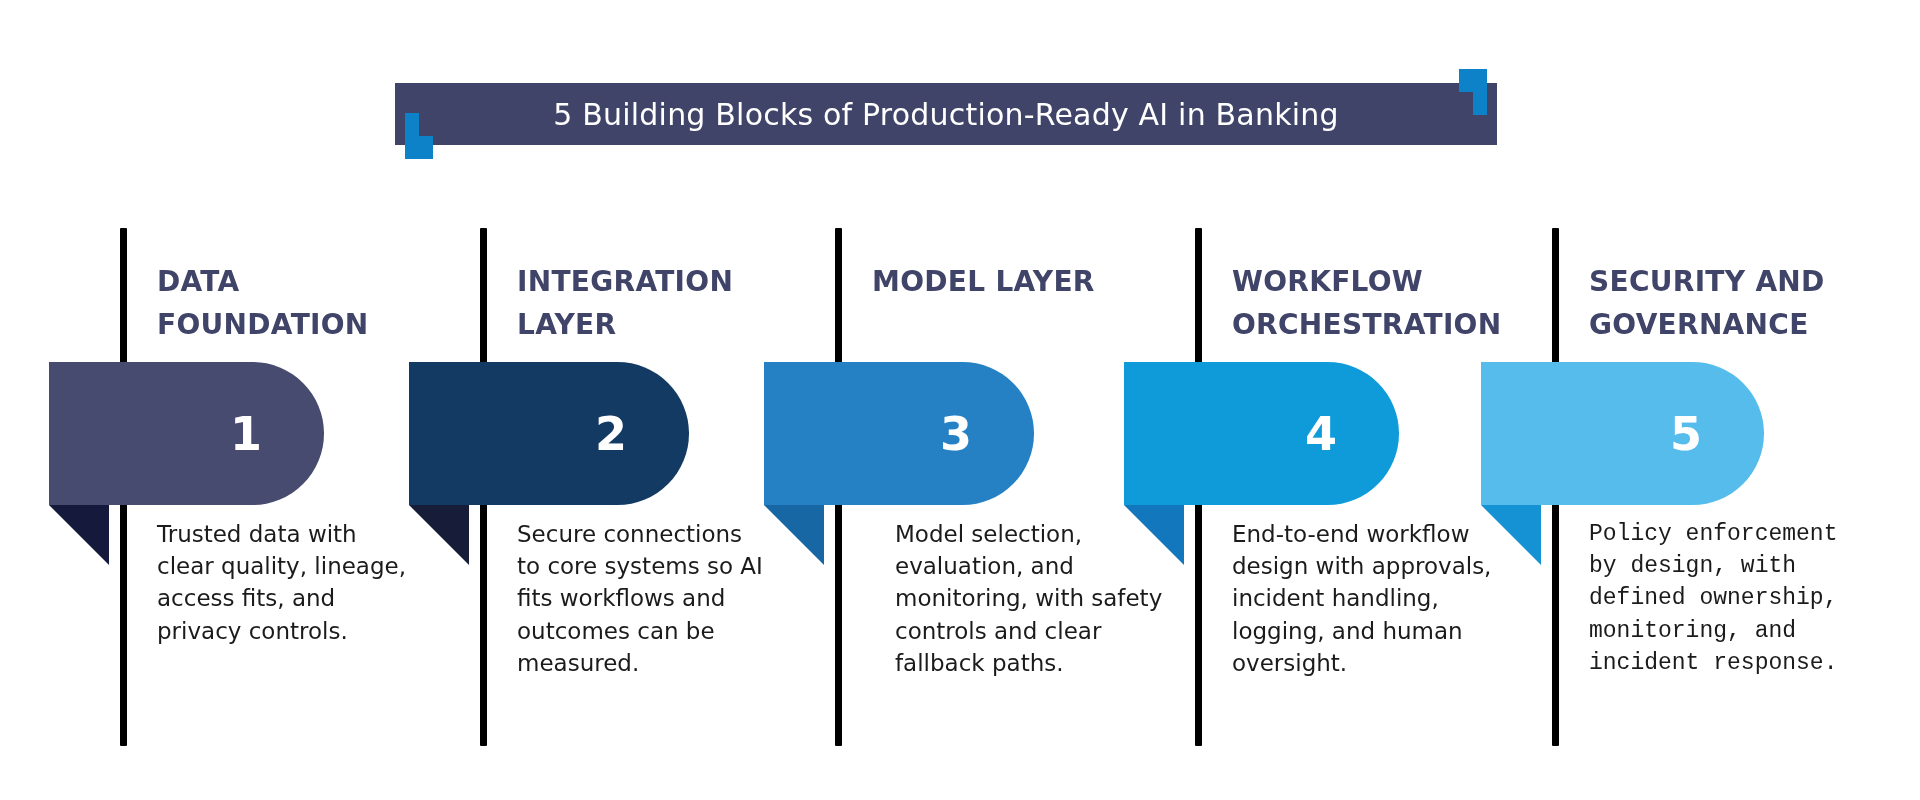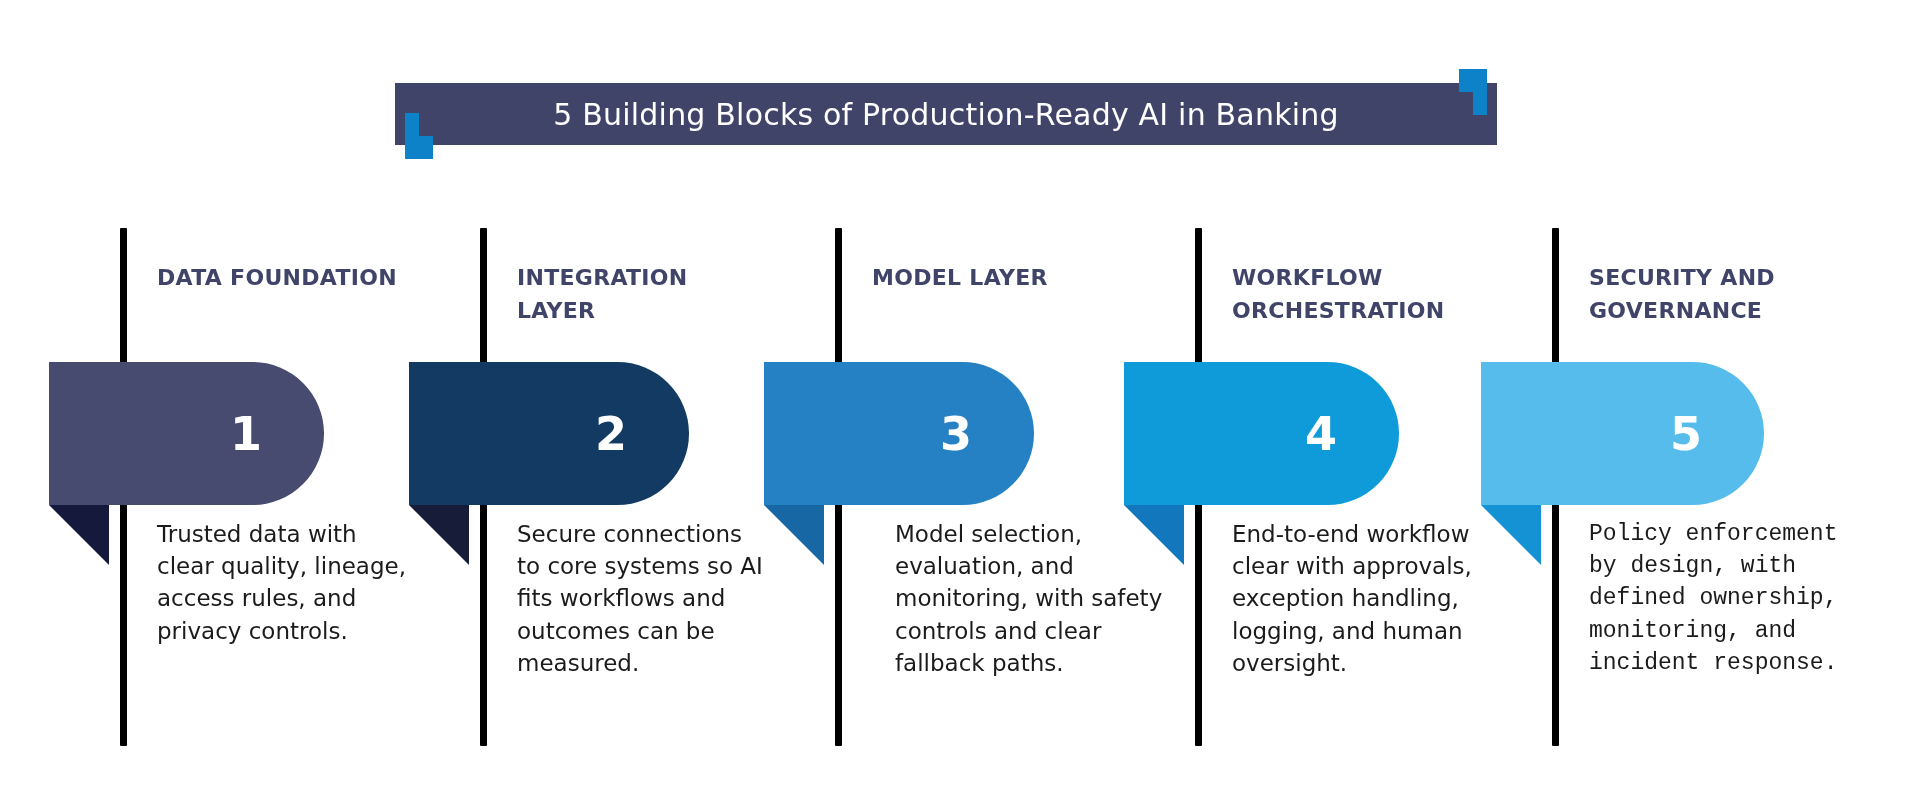--- a/index.html
+++ b/index.html
@@ -75,21 +75,21 @@
     background: #000000;
     border-radius: 1px;
   }
 
   .col-heading {
     position: absolute;
     left: 37px;
     top: 33px;
     width: 240px;
     color: #3f4468;
-    font-size: 22px;
+    font-size: 28px;
     font-weight: bold;
     line-height: 1.52;
     letter-spacing: 0.3px;
     text-transform: uppercase;
     font-family: "DejaVu Sans", sans-serif;
   }
 
   
   .pill {
     position: absolute;
@@ -145,21 +145,21 @@
     </div>
   </div>
 
   <div class="column" id="col-0" style="left:120px;">
     <div class="vline"></div>
     <div class="col-heading">DATA FOUNDATION</div>
     <div class="pill" style="background: rgb(71, 75, 112); left: -71px; width: 275px;">
       <span class="pill-number">1</span>
     </div>
     <div class="tail" style="left: -71px; background: rgb(21, 26, 60); clip-path: polygon(0px 0px, 100% 0px, 100% 100%);"></div>
-    <div class="col-body" style="width: 250px;">Trusted data with clear quality, lineage, access rules, and privacy controls.</div>
+    <div class="col-body" style="width: 250px;">Trusted data with clear quality, lineage, access fits, and privacy controls.</div>
   </div>
 
   <div class="column" id="col-1" style="left:480px;">
     <div class="vline"></div>
     <div class="col-heading">INTEGRATION LAYER</div>
     <div class="pill" style="background: rgb(18, 58, 99); left: -71px; width: 280px;">
       <span class="pill-number">2</span>
     </div>
     <div class="tail" style="left: -71px; background: rgb(23, 28, 57); clip-path: polygon(0px 0px, 100% 0px, 100% 100%);"></div>
     <div class="col-body" style="width: 250px;">Secure connections to core systems so AI fits workflows and outcomes can be measured.</div>
@@ -175,21 +175,21 @@
     <div class="col-body" style="width: 285px; margin-left: 23px;">Model selection, evaluation, and monitoring, with safety controls and clear fallback paths.</div>
   </div>
 
   <div class="column" id="col-3" style="left:1195px;">
     <div class="vline"></div>
     <div class="col-heading">WORKFLOW ORCHESTRATION</div>
     <div class="pill" style="background: rgb(15, 154, 218); left: -71px; width: 275px;">
       <span class="pill-number">4</span>
     </div>
     <div class="tail" style="left: -71px; background: rgb(18, 119, 189); clip-path: polygon(0px 0px, 100% 0px, 100% 100%);"></div>
-    <div class="col-body" style="width: 275px;">End-to-end workflow clear with approvals, exception handling, logging, and human oversight.</div>
+    <div class="col-body" style="width: 275px;">End-to-end workflow design with approvals, incident handling, logging, and human oversight.</div>
   </div>
 
   <div class="column" id="col-4" style="left:1552px;">
     <div class="vline"></div>
     <div class="col-heading">SECURITY AND GOVERNANCE</div>
     <div class="pill" style="background: rgb(86, 188, 236); left: -71px; width: 283px;">
       <span class="pill-number">5</span>
     </div>
     <div class="tail" style="left: -71px; background: rgb(21, 146, 211); clip-path: polygon(0px 0px, 100% 0px, 100% 100%);"></div>
     <div class="col-body" style="width: 250px; font-family: Liberation Mono, monospace;">Policy enforcement by design, with defined ownership, monitoring, and incident response.</div>

